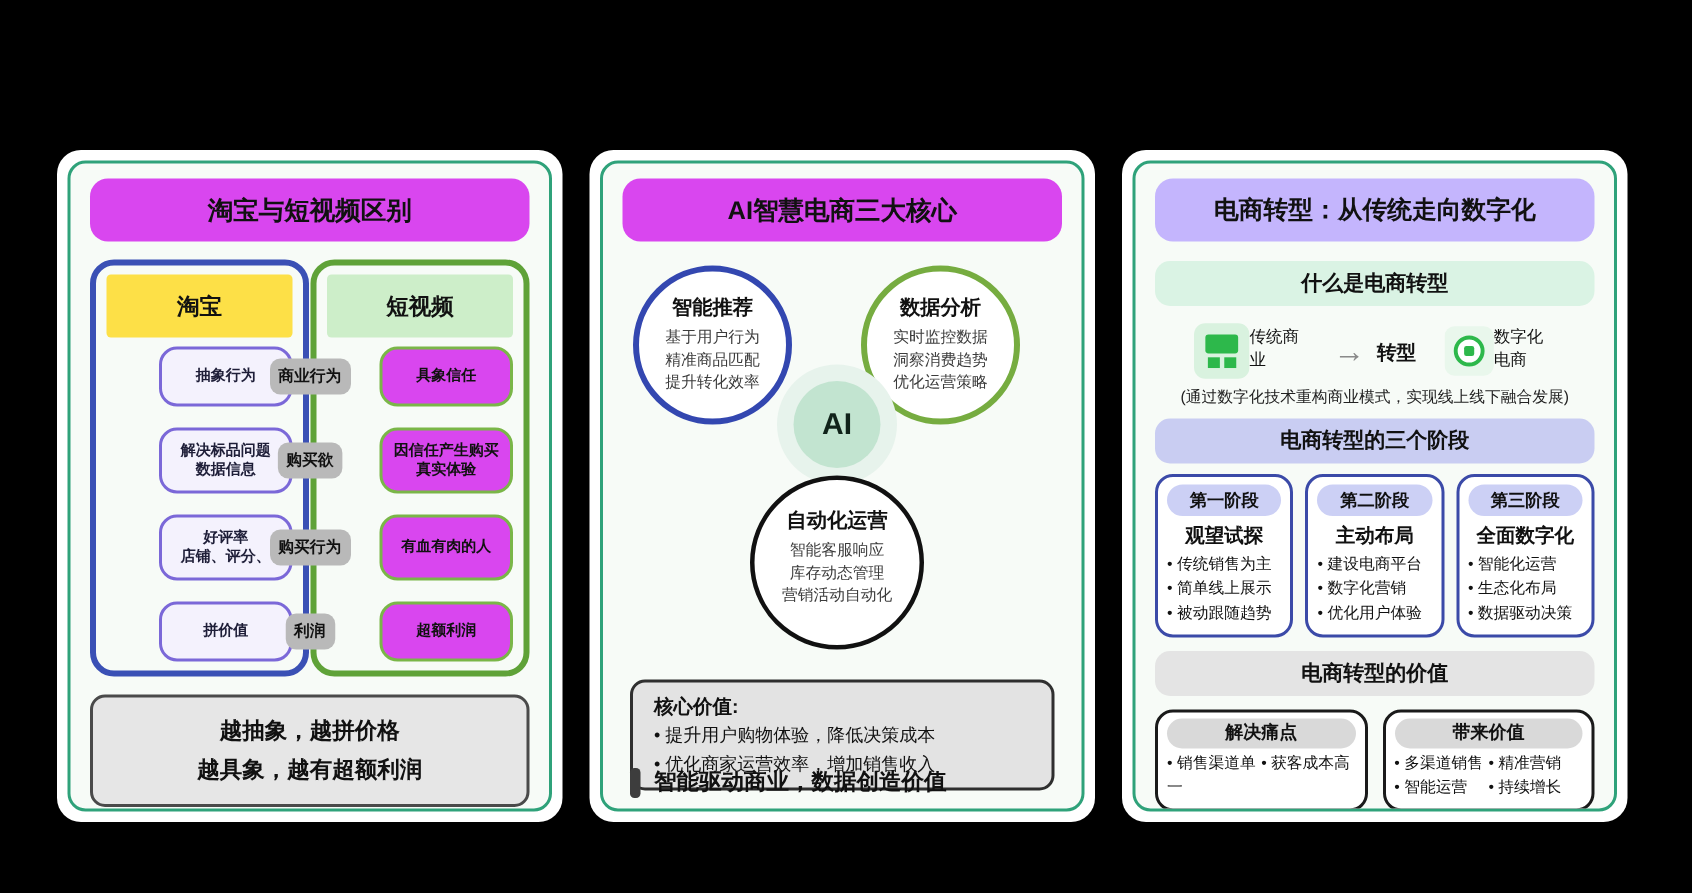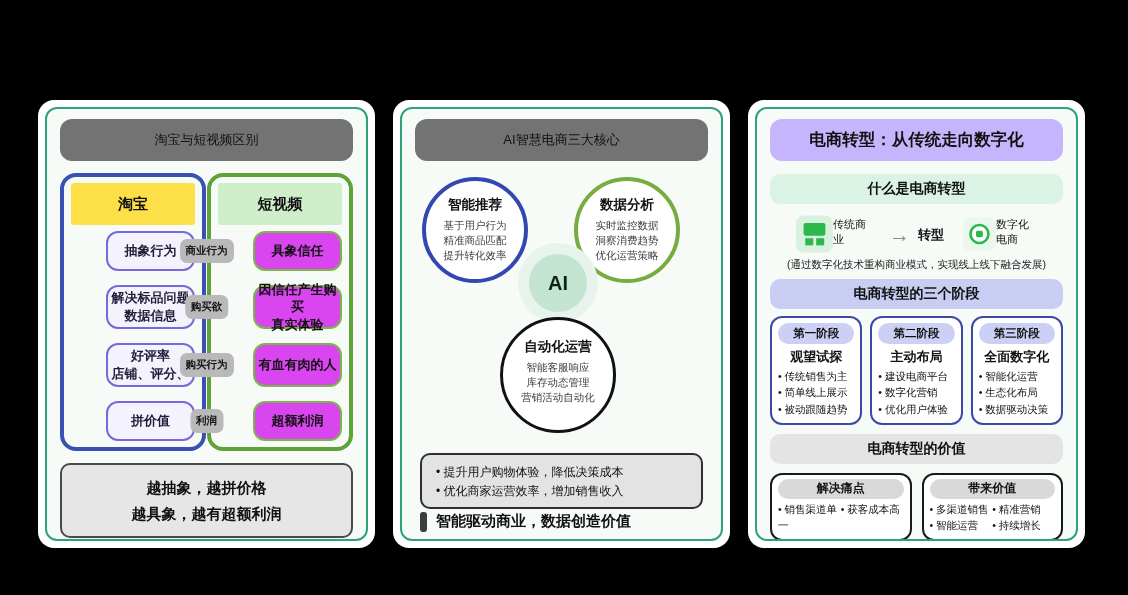--- a/index.html
+++ b/index.html
@@ -5,36 +5,36 @@
   * { margin:0; padding:0; box-sizing:border-box; }
   body { background:#000; font-family:"Liberation Sans","DejaVu Sans",sans-serif; }
   #canvas { position:relative; width:1128px; height:595px; background:#000; overflow:hidden; }
 
   .card { position:absolute; top:100px; width:337px; height:448px; background:#fff;
           border-radius:16px; padding:7px; }
   #card-taobao { left:38px; } #card-ai { left:393px; } #card-transform { left:748px; }
   .card-inner { height:100%; border:2.5px solid #2fa27a; border-radius:12px;
                 background:#f7fbf7; position:relative; overflow:hidden; }
 
-  .mint-bar { margin:10px 13px 0; height:42px; background:#737373; border-radius:12px;
+  .mint-bar { margin:10px 13px 0; height:42px; background:#d946ef; border-radius:12px;
               display:flex; align-items:center; justify-content:center;
-              font-weight:normal; font-size:13px; color:#111; }
+              font-weight:bold; font-size:17px; color:#111; }
 
   
   .columns { position:relative; display:flex; justify-content:space-between; margin:12px 13px 0; }
   .col { width:146px; border-radius:16px; padding:6px 7px; }
   .col-left  { border:4px solid #3a50b5; }
   .col-right { border:4px solid #5fa238; }
   .col-header { height:42px; display:flex; align-items:center; justify-content:center;
                 font-weight:bold; font-size:15px; border-radius:3px; color:#111; }
   .col-header.purple { background:#fde047; }
   .col-header.green  { background:#cdeec9; }
   .rows { display:flex; flex-direction:column; gap:14px; margin-top:6px; }
   .item { border-radius:12px; display:flex; align-items:center; justify-content:center;
-          text-align:center; font-weight:bold; font-size:13px; line-height:1.35;
+          text-align:center; font-weight:bold; font-size:10px; line-height:1.35;
           white-space:pre-line;margin-left:35px; }
   .item.h1 { height:40px; } .item.h2 { height:44px; }
   .item-left  { border:2px solid #7b68d8; background:#f4f2fd; color:#1e1e38; }
   .item-right { border:2px solid #7ab648; background:#d946ef; color:#111; }
   .connector { position:absolute; left:50%; transform:translate(-50%,-50%);
                background:#b9b9b9; border-radius:7px; padding:5px 6px;
                font-size:10.5px; font-weight:bold; color:#111; white-space:nowrap; z-index:2; }
   .conclusion { margin:12px 13px 0; border:2px solid #4a4a4a; background:#e6e6e6;
                 border-radius:10px; padding:10px 8px; text-align:center; font-weight:bold;
                 font-size:15px; line-height:1.7; white-space:pre-line; color:#111; }
@@ -156,20 +156,21 @@
       </div>
 
       <div class="circle" id="c-black">
         <div class="circle-title">自动化运营</div>
         <div class="circle-desc">智能客服响应
 库存动态管理
 营销活动自动化</div>
       </div>
 
       <div id="core-value">
+        <div class="cv-title">核心价值:</div>
         <div class="cv-line">• 提升用户购物体验，降低决策成本</div>
         <div class="cv-line">• 优化商家运营效率，增加销售收入</div>
       </div>
 
       <div id="ai-footer">
         <div class="marker"></div>
         <div class="footer-text">智能驱动商业，数据创造价值</div>
       </div>
     </div>
   </div>

